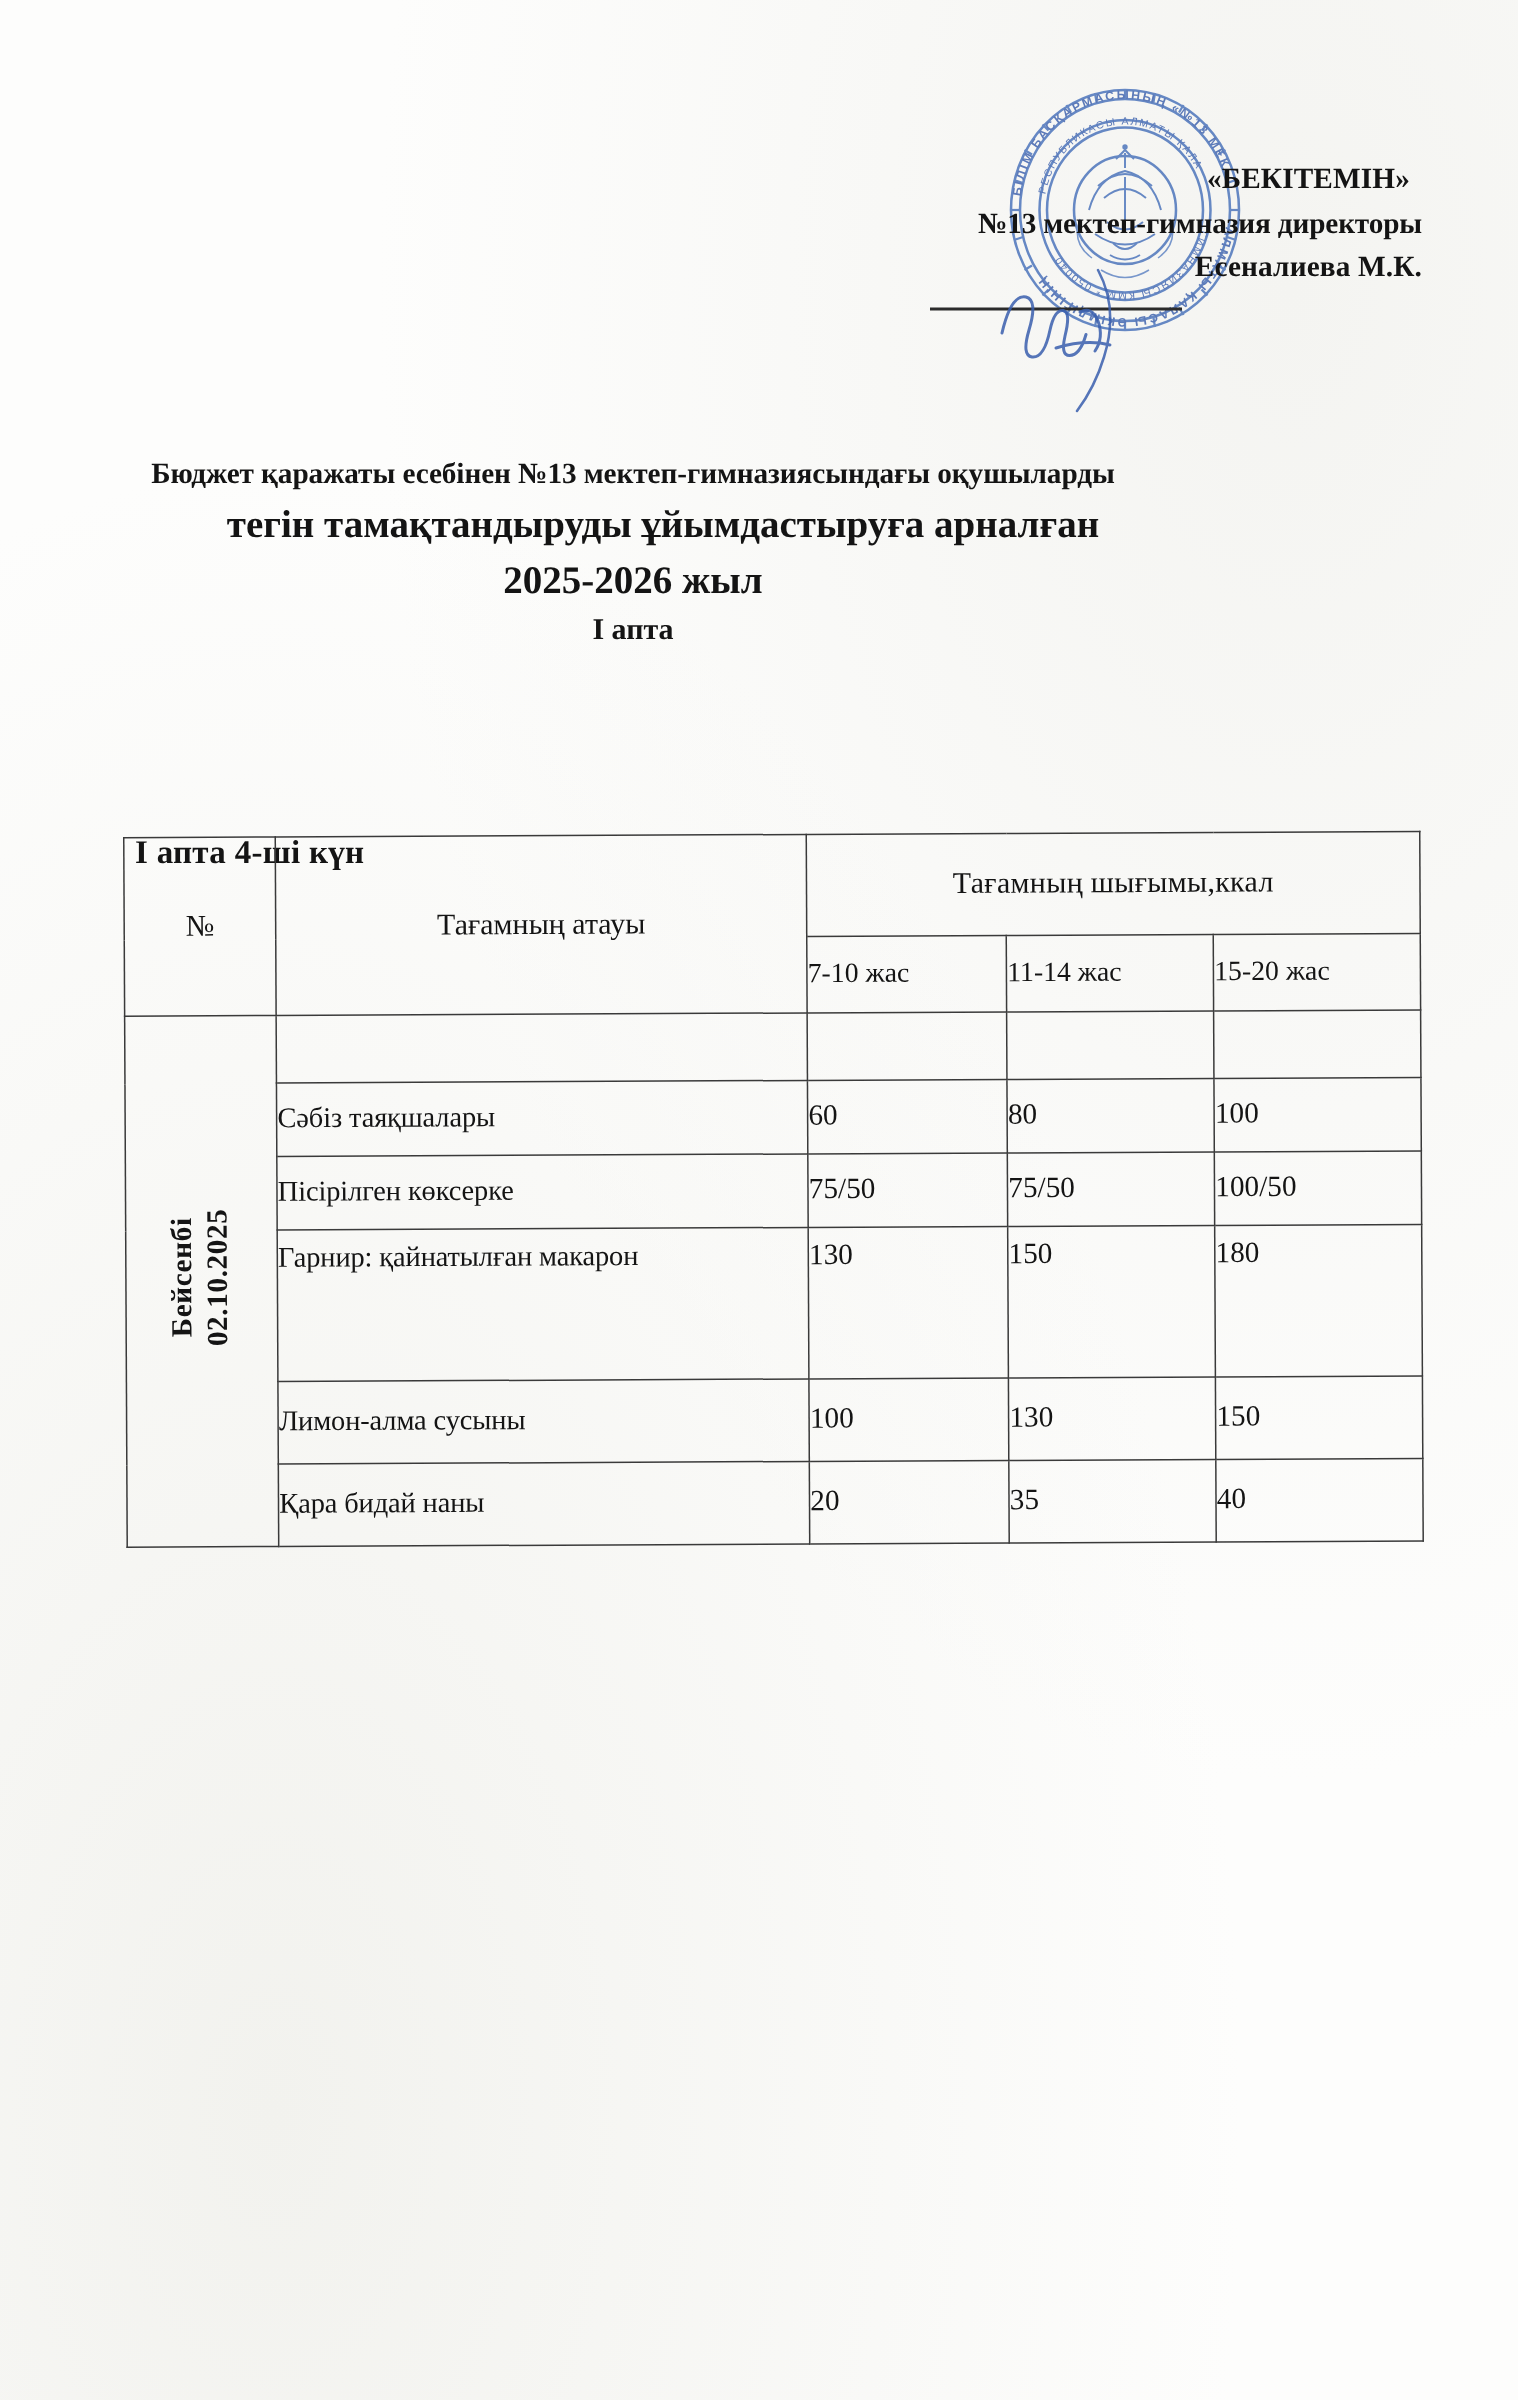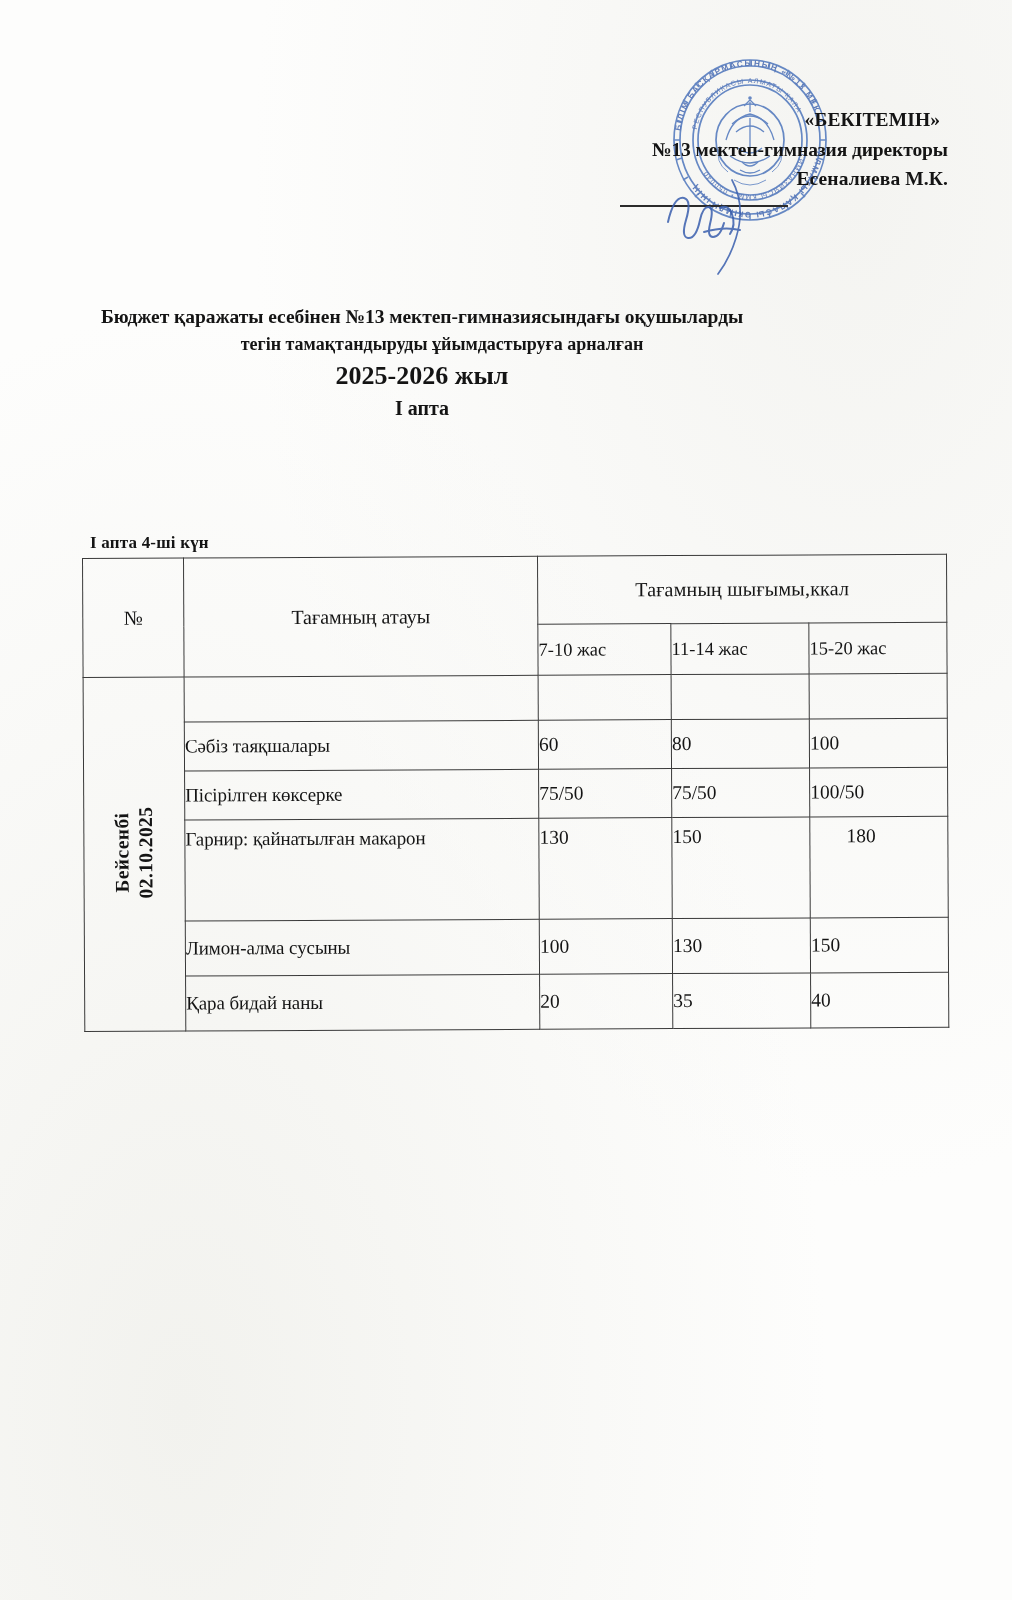--- a/index.html
+++ b/index.html
@@ -85,21 +85,21 @@
     text-align: center;
     font-weight: bold;
     z-index: 4;
   }
   .title-block .t-l1 {
     font-size: 19.5px;
     line-height: 1.42;
     letter-spacing: -0.05px;
   }
   .title-block .t-l2 {
-    font-size: 18px;
+    font-size: 26px;
     line-height: 1.45;
     padding-left: 40px;
   }
   .title-block .t-l3 {
     font-size: 20.5px;
     line-height: 1.5;
     letter-spacing: 0.3px;
   }
   .title-block .t-l4 {
     font-size: 26px;
@@ -107,22 +107,22 @@
   }
   .title-block .t-l5 {
     font-size: 20px;
     line-height: 1.45;
   }
 
   
   .day-caption {
     position: absolute;
     left: 90px;
-    top: 533px;
-    font-size: 17px;
+    top: 555px;
+    font-size: 22px;
     font-weight: bold;
     letter-spacing: 0.2px;
     z-index: 4;
   }
 
   
   .table-wrap {
     position: absolute;
     left: 82px;
     top: 558px;
@@ -360,21 +360,21 @@
       <tr class="r-dish">
         <td class="dish-name">Пісірілген көксерке</td>
         <td class="val">75/50</td>
         <td class="val">75/50</td>
         <td class="val">100/50</td>
       </tr>
       <tr class="r-tall">
         <td class="dish-name" style="vertical-align:top;padding-top:8px;">Гарнир: қайнатылған макарон</td>
         <td class="val" style="vertical-align:top;padding-top:8px;">130</td>
         <td class="val" style="vertical-align:top;padding-top:8px;">150</td>
-        <td class="val" style="vertical-align:top;padding-top:8px;padding-left:36px;">180</td>
+        <td class="val" style="vertical-align:top;padding-top:8px;">180</td>
       </tr>
       <tr class="r-dish r-pad">
         <td class="dish-name">Лимон-алма сусыны</td>
         <td class="val">100</td>
         <td class="val">130</td>
         <td class="val">150</td>
       </tr>
       <tr class="r-dish r-pad">
         <td class="dish-name">Қара бидай наны</td>
         <td class="val">20</td>

